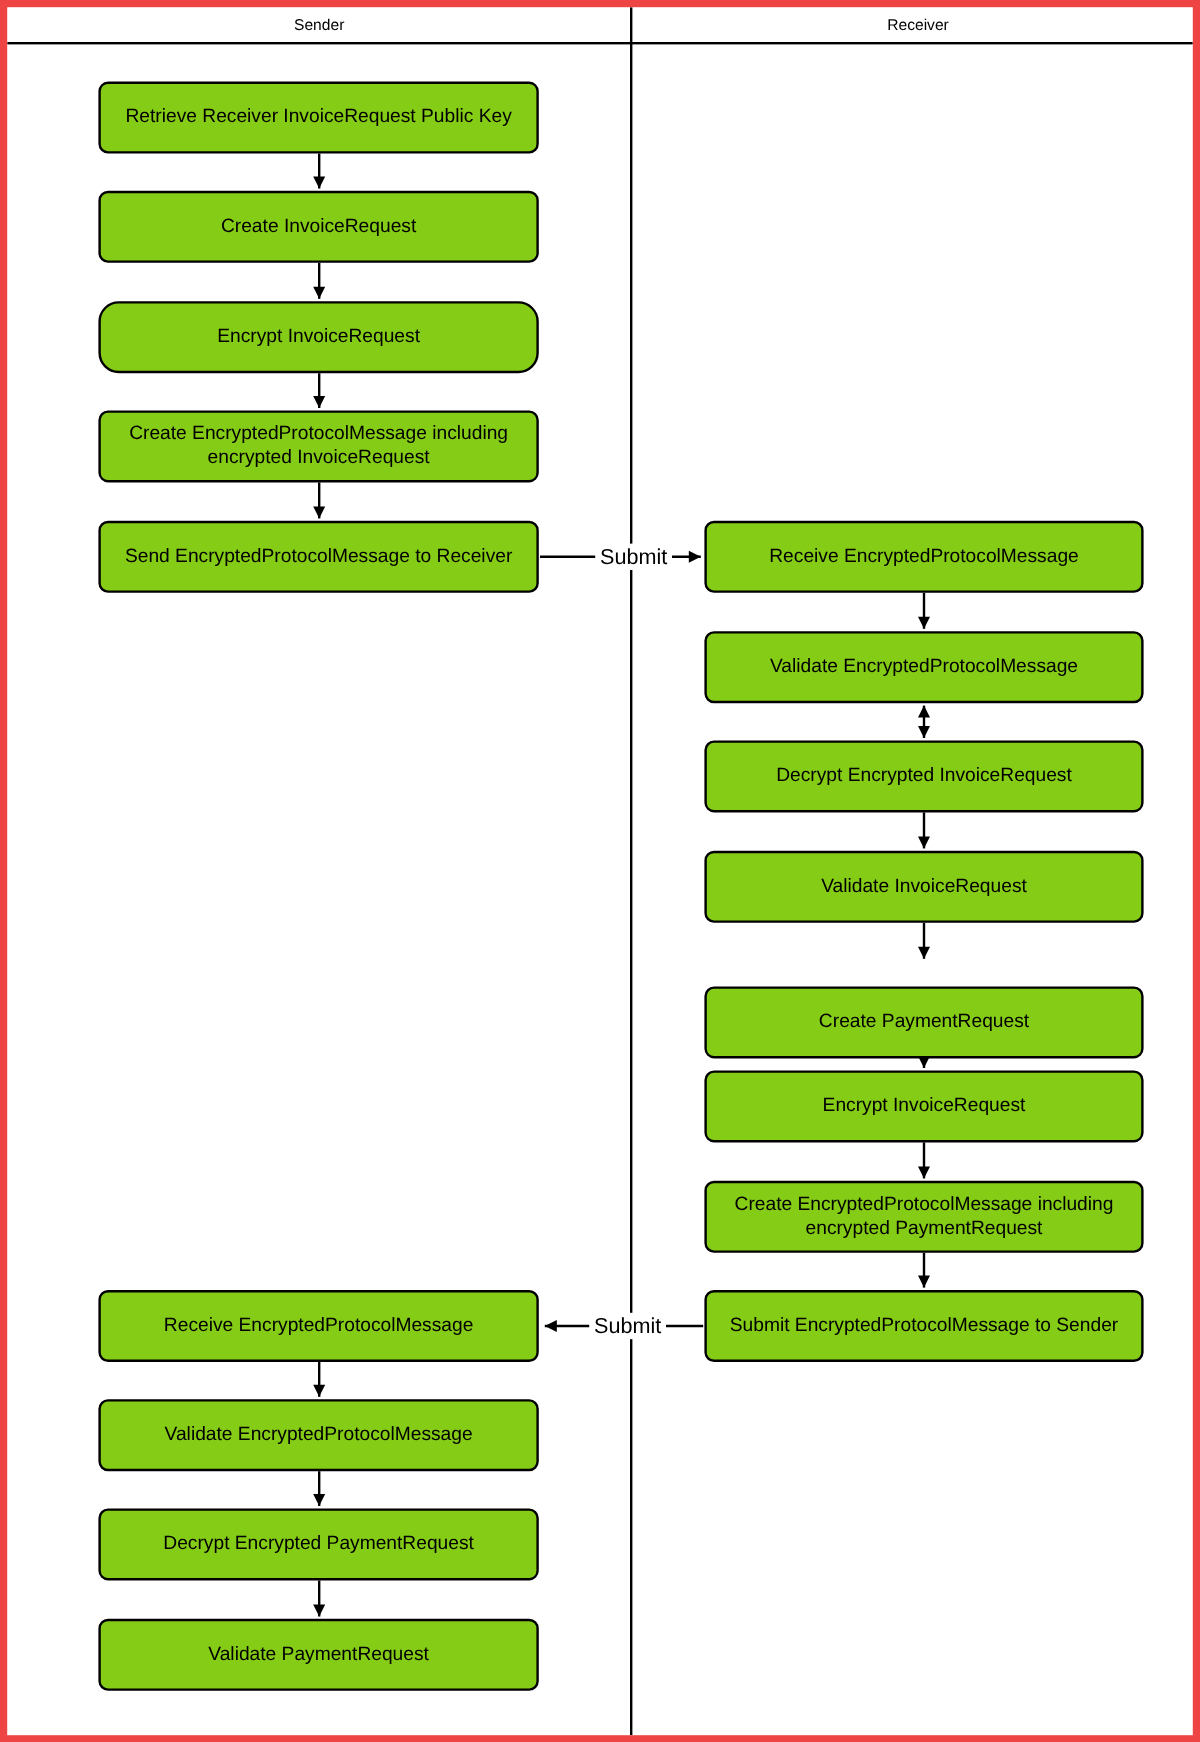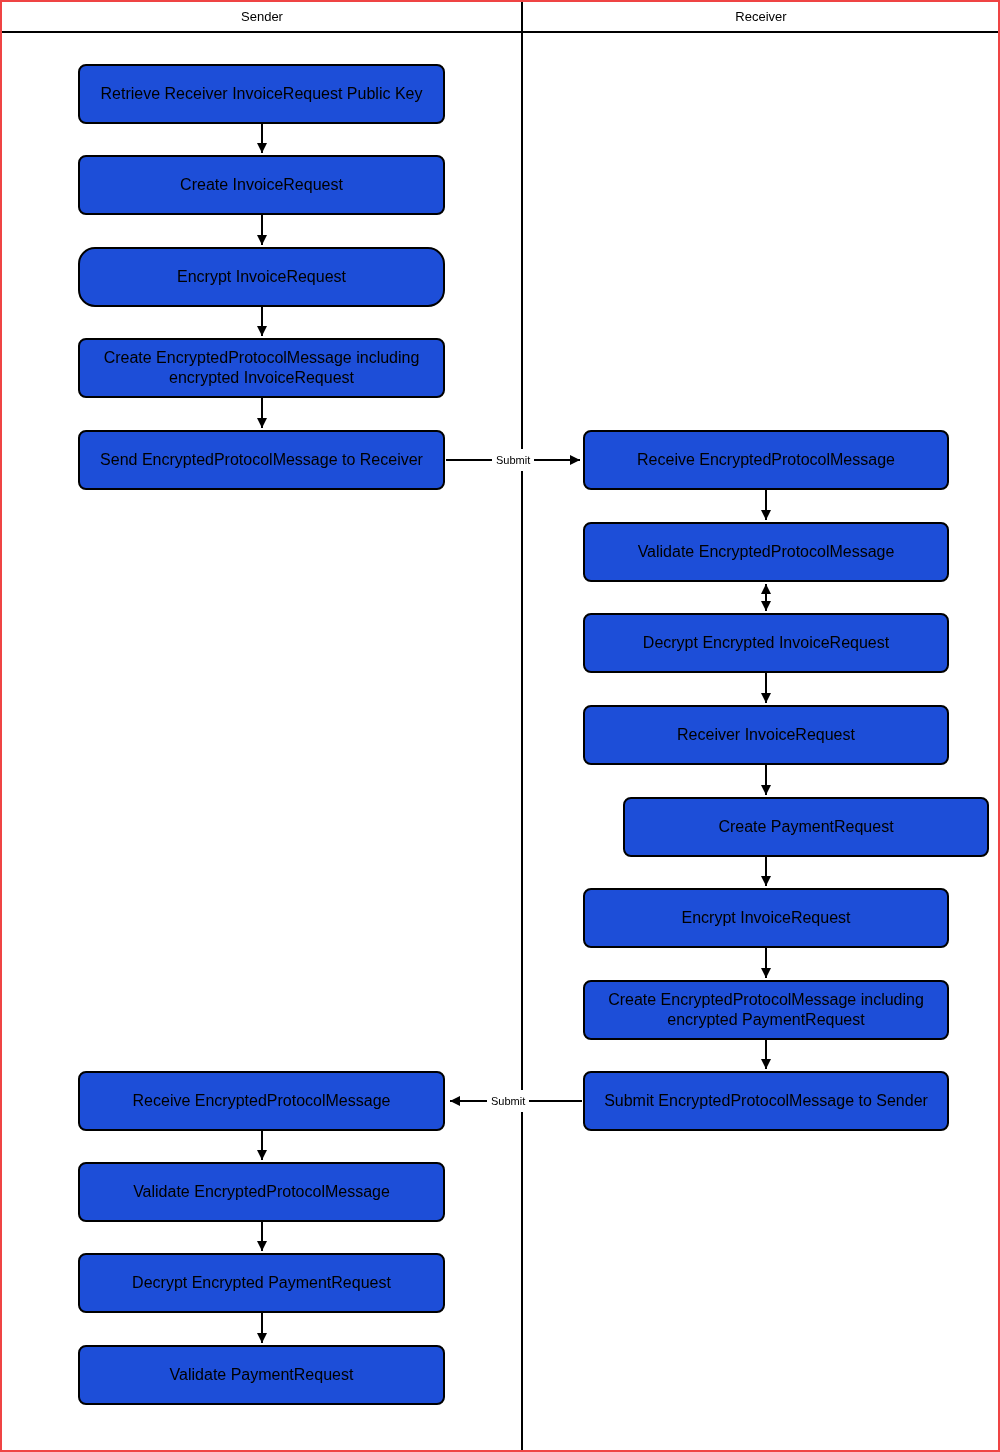--- a/index.html
+++ b/index.html
@@ -6,21 +6,21 @@
     margin: 0;
     padding: 0;
     background: #ffffff;
     font-family: "Liberation Sans", "DejaVu Sans", sans-serif;
   }
   .canvas {
     position: relative;
     width: 1000px;
     height: 1452px;
     background: #ffffff;
-    border: 2px solid #ef4444;
+    border: 6px solid #ef4444;
     box-sizing: border-box;
     overflow: hidden;
   }
   .lane-divider {
     position: absolute;
     left: 519px;
     top: 0;
     width: 2px;
     height: 100%;
     background: #000000;
@@ -44,21 +44,21 @@
     font-size: 13px;
     color: #000000;
     z-index: 2;
   }
   .lane-label.sender { left: 0; width: 520px; }
   .lane-label.receiver { left: 520px; width: 478px; }
   .node {
     position: absolute;
     width: 367px;
     height: 60px;
-    background: #1d4ed8;
+    background: #84cc16;
     border: 2px solid #000000;
     border-radius: 8px;
     box-sizing: border-box;
     display: flex;
     align-items: center;
     justify-content: center;
     text-align: center;
     font-size: 16px;
     line-height: 20px;
     color: #000000;
@@ -72,21 +72,21 @@
     left: 0;
     top: 0;
     width: 1000px;
     height: 1452px;
     z-index: 2;
   }
   .arrow-layer line { stroke: #000000; stroke-width: 2; }
   .edge-label {
     position: absolute;
     background: #ffffff;
-    font-size: 11px;
+    font-size: 18px;
     color: #000000;
     padding: 2px 4px;
     z-index: 4;
     line-height: 18px;
   }
 </style>
 </head>
 <body>
 
 <div class="canvas">
@@ -132,19 +132,19 @@
   <div class="node sender-col" style="top:336px;">Create EncryptedProtocolMessage including encrypted InvoiceRequest</div>
   <div class="node sender-col" style="top:428px;">Send EncryptedProtocolMessage to Receiver</div>
   <div class="node sender-col" style="top:1069px;">Receive EncryptedProtocolMessage</div>
   <div class="node sender-col" style="top:1160px;">Validate EncryptedProtocolMessage</div>
   <div class="node sender-col" style="top:1251px;">Decrypt Encrypted PaymentRequest</div>
   <div class="node sender-col" style="top:1343px;">Validate PaymentRequest</div>
 
   <div class="node receiver-col" style="top:428px;">Receive EncryptedProtocolMessage</div>
   <div class="node receiver-col" style="top:520px;">Validate EncryptedProtocolMessage</div>
   <div class="node receiver-col" style="top:611px;">Decrypt Encrypted InvoiceRequest</div>
-  <div class="node receiver-col" style="top:703px;">Receiver InvoiceRequest</div>
-  <div class="node receiver-col" style="top:795px;margin-left:40px;">Create PaymentRequest</div>
+  <div class="node receiver-col" style="top:703px;">Validate InvoiceRequest</div>
+  <div class="node receiver-col" style="top:816px;">Create PaymentRequest</div>
   <div class="node receiver-col" style="top:886px;">Encrypt InvoiceRequest</div>
   <div class="node receiver-col" style="top:978px;">Create EncryptedProtocolMessage including encrypted PaymentRequest</div>
   <div class="node receiver-col" style="top:1069px;">Submit EncryptedProtocolMessage to Sender</div>
 
 </div>
 
 </body></html>

